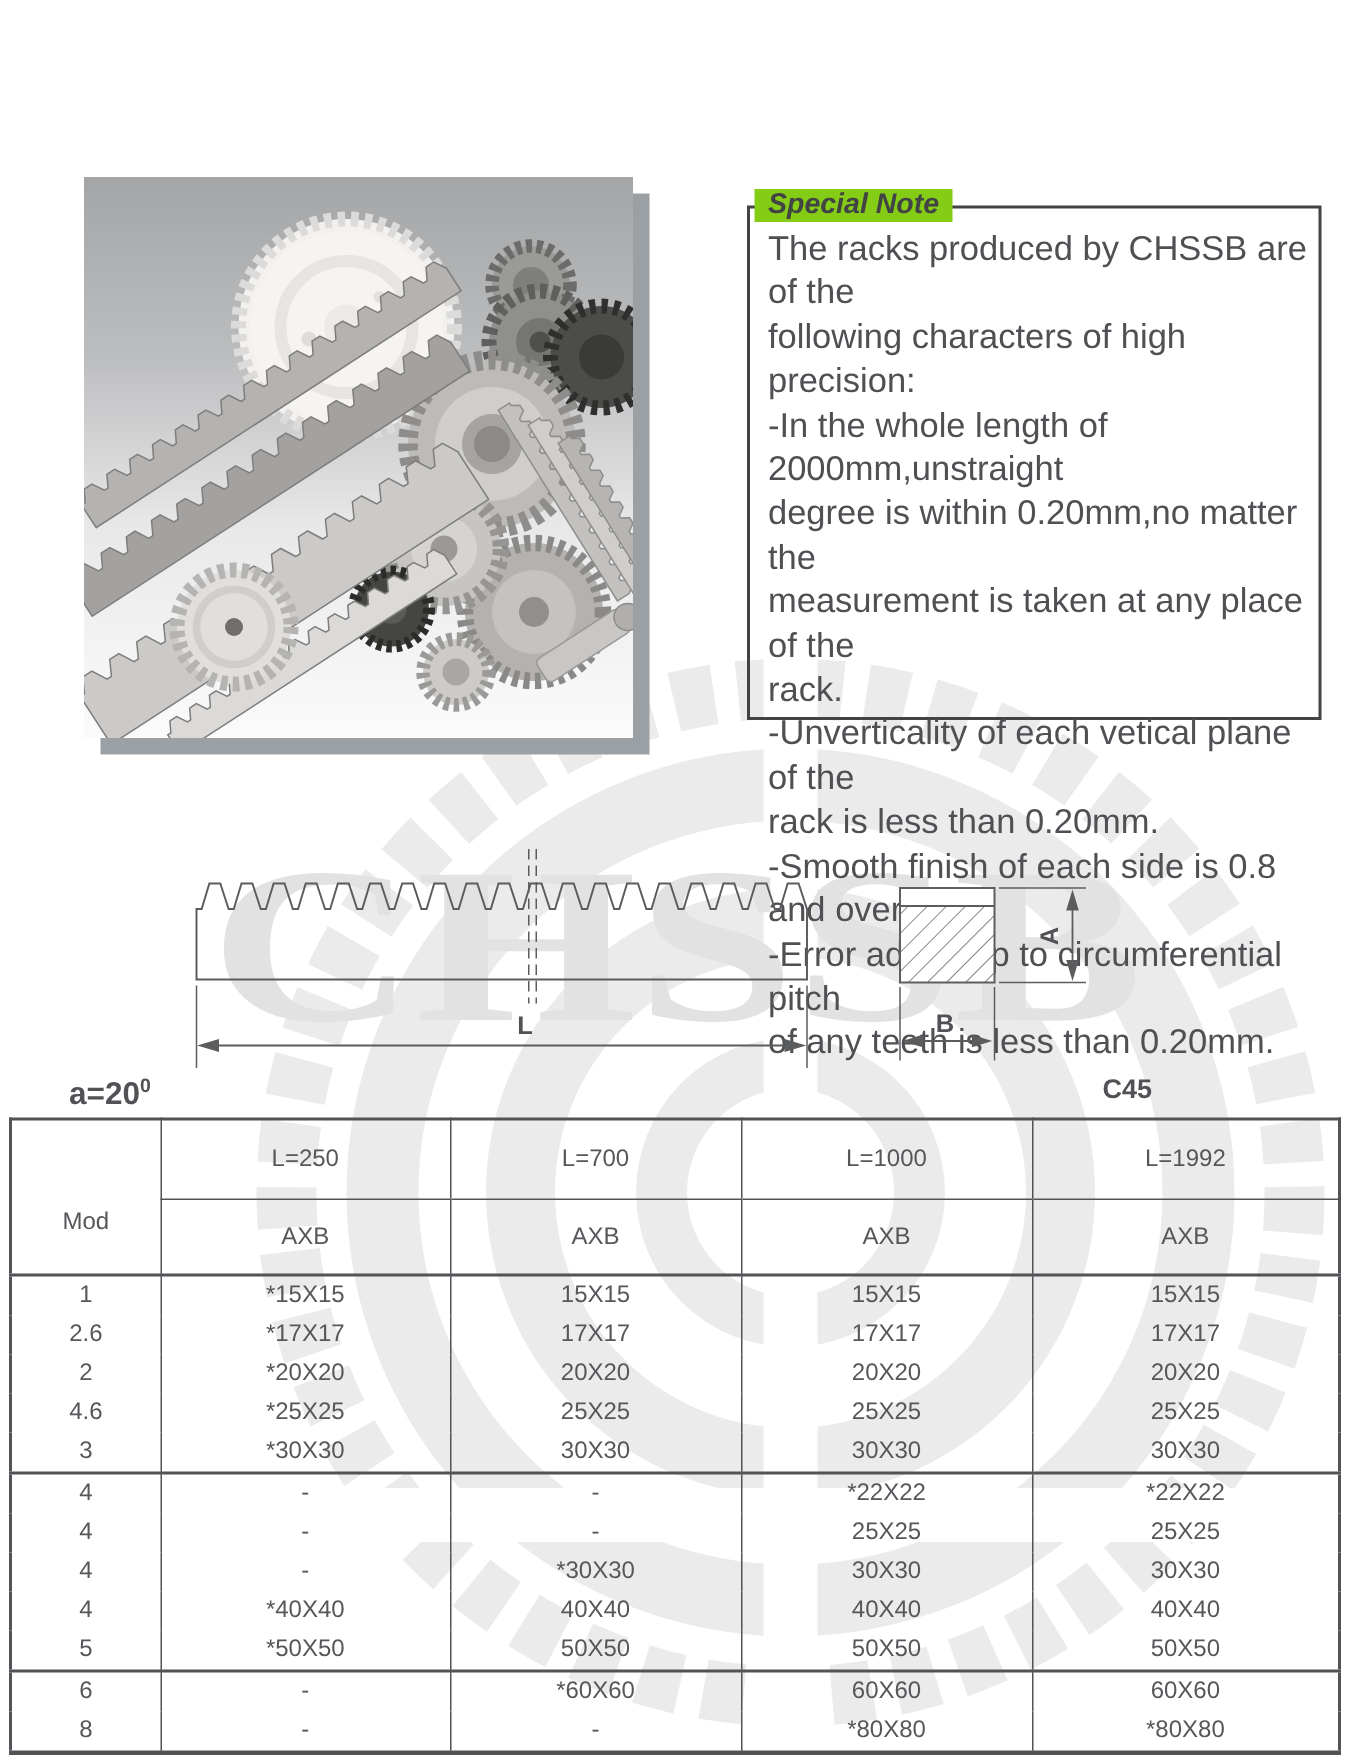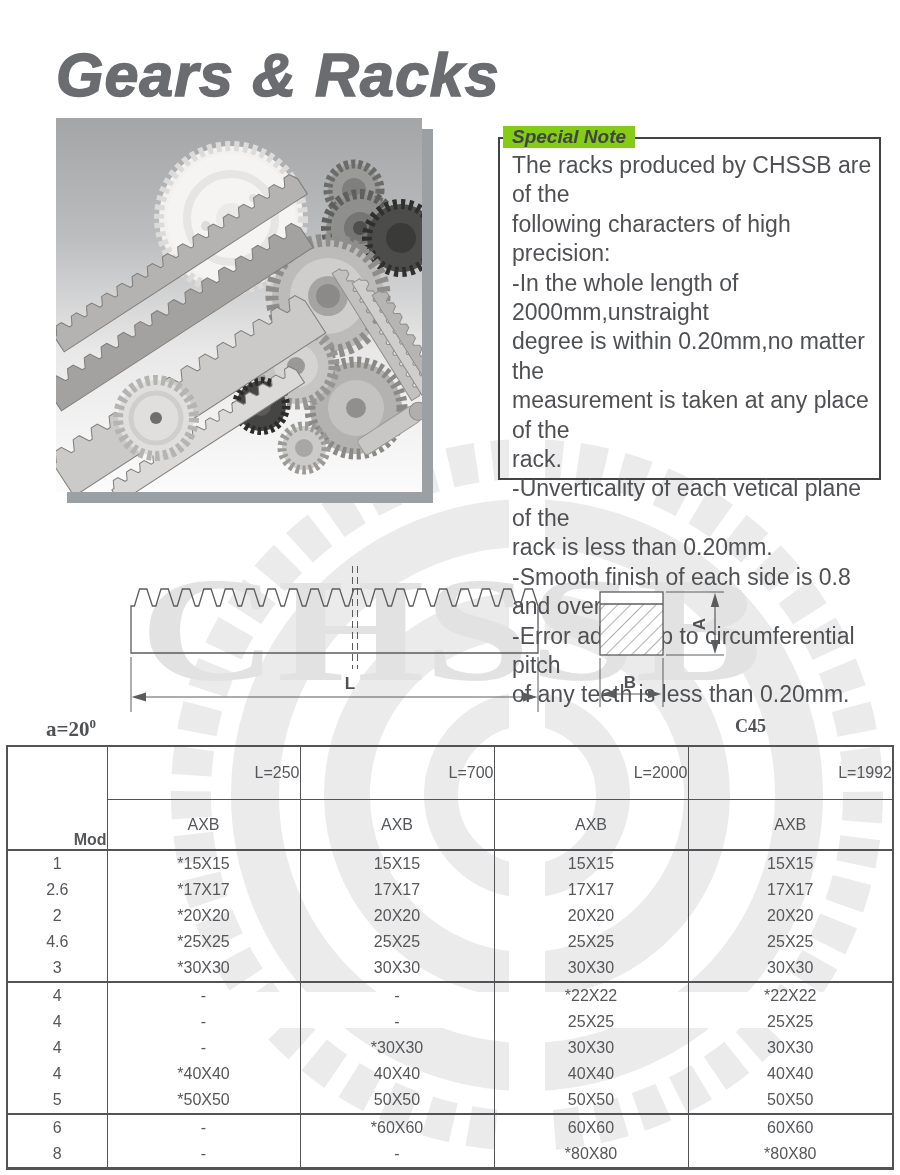--- a/index.html
+++ b/index.html
@@ -18,57 +18,56 @@
   
   #note{position:absolute;left:498px;top:137px;width:379px;height:339px;
         border:2px solid #424344;z-index:2;}
   #note .legend{position:absolute;top:-13px;left:3px;background:#84cc16;padding:0 9px;
         font-size:19px;font-weight:bold;font-style:italic;color:#424344;}
   #note .body{padding:12px 6px 0 12px;font-size:23px;line-height:29.4px;
         color:#4e5053;white-space:pre-line;}
   
   #diagram{position:absolute;left:0;top:0;z-index:2;pointer-events:none;}
   
-  .lbl{position:absolute;font-weight:bold;color:#505255;z-index:2;font-family:Liberation Serif, serif;}
+  .lbl{position:absolute;font-weight:bold;color:#505255;z-index:2;}
   #angle{left:46px;top:716px;font-size:21px;}
   #angle sup{font-size:13px;}
   #material{left:735px;top:716px;font-size:18px;}
   
   #spec{position:absolute;left:6px;top:745px;width:886px;z-index:2;
         border-collapse:collapse;table-layout:fixed;font-size:16px;color:#55575a;
         background:transparent;}
   #spec, #spec th, #spec td{border:0 solid #515356;}
   #spec{border-width:2px;border-bottom-width:3px;}
   #spec th, #spec td{border-left-width:1px;text-align:center;font-weight:normal;
         padding:0;background:transparent;}
-  #spec thead tr.len-row th{height:52px;border-bottom-width:1px;text-align:right;}
+  #spec thead tr.len-row th{height:52px;border-bottom-width:1px;}
   #spec thead tr.axb-row th{height:49px;}
   #spec thead{border-bottom:2px solid #515356;}
   #spec tbody{border-top:2px solid #515356;}
   #spec td{height:26px;}
-  #spec th.mod{vertical-align:bottom;padding-bottom:0;border-bottom-width:0;font-weight:bold;}
+  #spec th.mod{vertical-align:bottom;padding-bottom:25px;border-bottom-width:0;}
 </style>
 </head>
 <body>
 
 <div id="page">
 
   <svg id="wm" width="900" height="1175" viewBox="0 0 900 1175" aria-hidden="true">
     <g fill="none" stroke="#ebebeb">
       <circle cx="527" cy="795" r="336" stroke-width="40" stroke-dasharray="27 16"></circle>
       <circle cx="527" cy="795" r="272" stroke-width="48"></circle>
       <circle cx="527" cy="795" r="180" stroke-width="46"></circle>
       <circle cx="527" cy="795" r="86" stroke-width="34"></circle>
     </g>
     <rect x="509" y="425" width="36" height="745" fill="#ffffff"></rect>
     <rect x="160" y="992" width="734" height="36" fill="#ffffff"></rect>
     <text x="140" y="680" font-family="Liberation Serif, serif" font-weight="bold" font-size="148" fill="#e2e2e2" textLength="622" lengthAdjust="spacingAndGlyphs">CHSSB</text>
   </svg>
 
-  <h1 id="title">Gears &amp; Racks</h1>
 
   <div id="photo">
     <svg width="366" height="374" viewBox="0 0 366 374">
       <defs>
         <linearGradient id="pg" x1="0" y1="0" x2="0" y2="1">
           <stop offset="0" stop-color="#a3a5a7"></stop>
           <stop offset="0.32" stop-color="#bcbdbf"></stop>
           <stop offset="0.62" stop-color="#e8e8e8"></stop>
           <stop offset="1" stop-color="#fbfbfb"></stop>
         </linearGradient>
@@ -225,21 +224,21 @@
         <col style="width:193px">
         <col style="width:194px">
       <col style="width:194px">
         <col style="width:205px">
     </colgroup>
     <thead>
       <tr class="len-row">
         <th class="mod" rowspan="2">Mod</th>
         <th>L=250</th>
         <th>L=700</th>
-        <th>L=2000</th>
+        <th>L=1000</th>
         <th>L=1992</th>
       </tr>
       <tr class="axb-row">
         <th>AXB</th>
         <th>AXB</th>
         <th>AXB</th>
         <th>AXB</th>
       </tr>
     </thead>
   <tbody>

